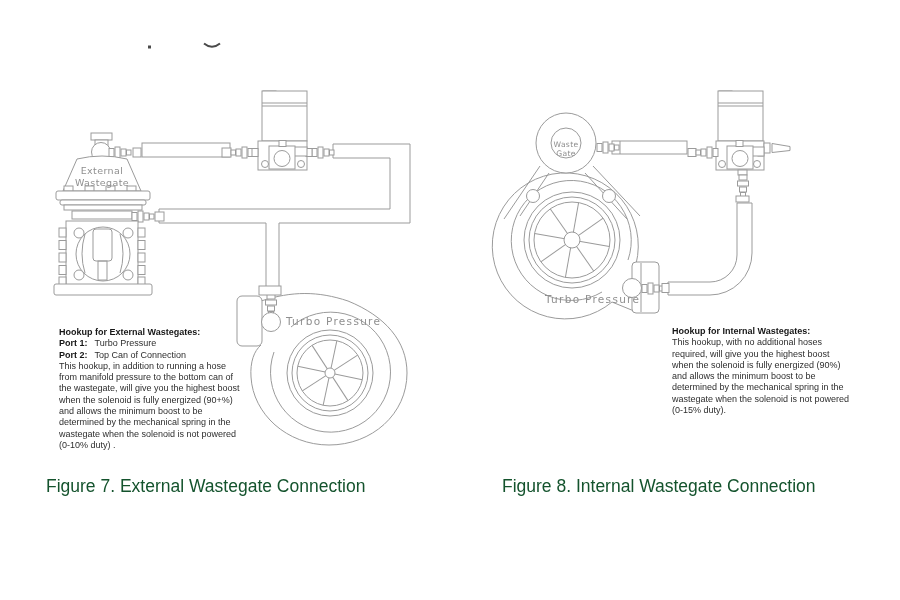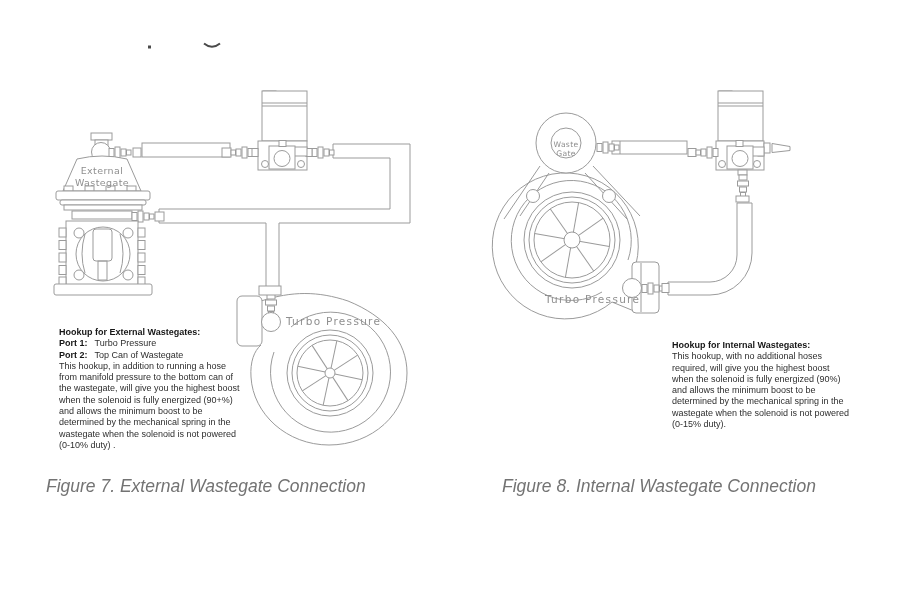--- a/index.html
+++ b/index.html
@@ -14,22 +14,22 @@
   .t-big{font-size:10.5px;letter-spacing:1.3px;}
   .t-mid{font-size:9.5px;letter-spacing:.4px;}
   .t-sm{font-size:7.6px;letter-spacing:.3px;}
   .hookup{position:absolute;width:212px;font-size:9px;line-height:11.3px;color:#2e2e2e;}
   .hookup .hd{font-weight:bold;color:#161616;display:block;}
   .port-row{display:block;}
   .port-label{font-weight:bold;color:#161616;}
   .port-value{margin-left:7px;}
   .body-text{white-space:pre-line;}
   #hookup-left{left:47px;top:327px;margin-left:12px;}
-  #hookup-right{left:672px;top:340px;width:202px;}
-  .caption{position:absolute;font-size:17.5px;line-height:21px;color:#737373;font-style:italic;}
+  #hookup-right{left:672px;top:326px;width:202px;}
+  .caption{position:absolute;font-size:17.5px;line-height:21px;color:#14532d;}
   #cap-left{left:46px;top:476px;}
   #cap-right{left:502px;top:476px;text-align:right;}
 </style>
 </head>
 <body>
 
 <div class="page">
 
   <svg class="diagram" width="900" height="600" viewBox="0 0 900 600">
     <defs>
@@ -219,21 +219,21 @@
       <text class="dlabel t-big" x="545" y="303">Turbo Pressure</text>
     </g>
   </svg>
 
   <div class="hookup" id="hookup-left">
     <span class="hd">Hookup for External Wastegates:</span>
     <span class="port-row">
       <span class="port-label">Port 1:</span><span class="port-value">Turbo Pressure</span>
     </span>
     <span class="port-row">
-      <span class="port-label">Port 2:</span><span class="port-value">Top Can of Wastegate</span>
+      <span class="port-label">Port 2:</span><span class="port-value">Top Can of Connection</span>
     </span>
     <span class="body-text">This hookup, in addition to running a hose
 from manifold pressure to the bottom can of
 the wastegate, will give you the highest boost
 when the solenoid is fully energized (90+%)
 and allows the minimum boost to be
 determined by the mechanical spring in the
 wastegate when the solenoid is not powered
 (0-10% duty) .</span>
   </div>

